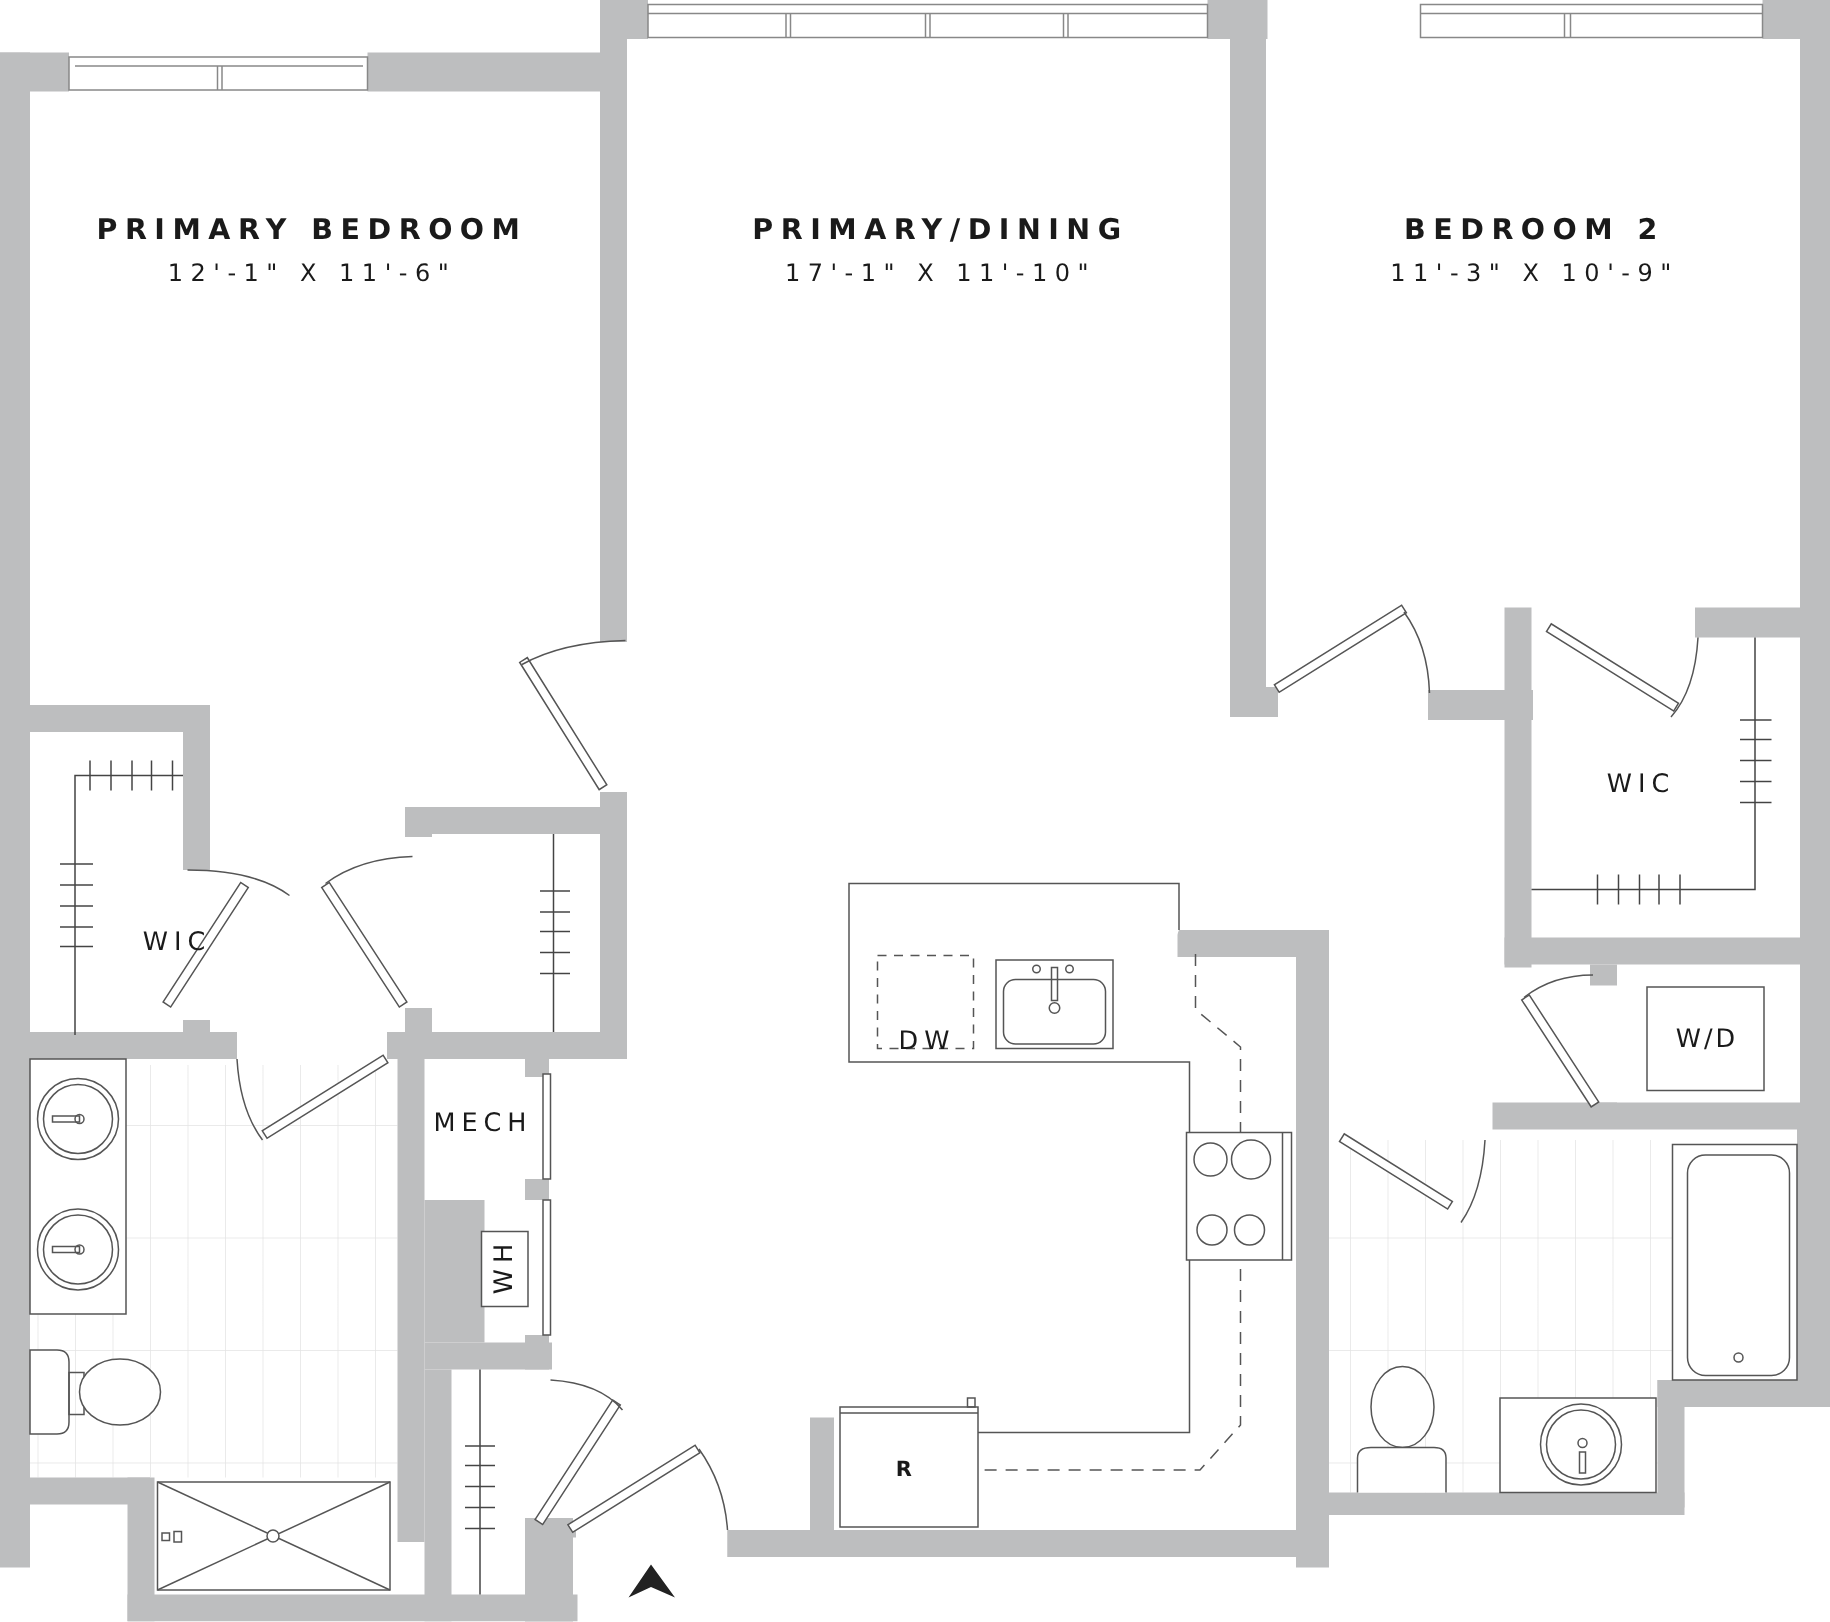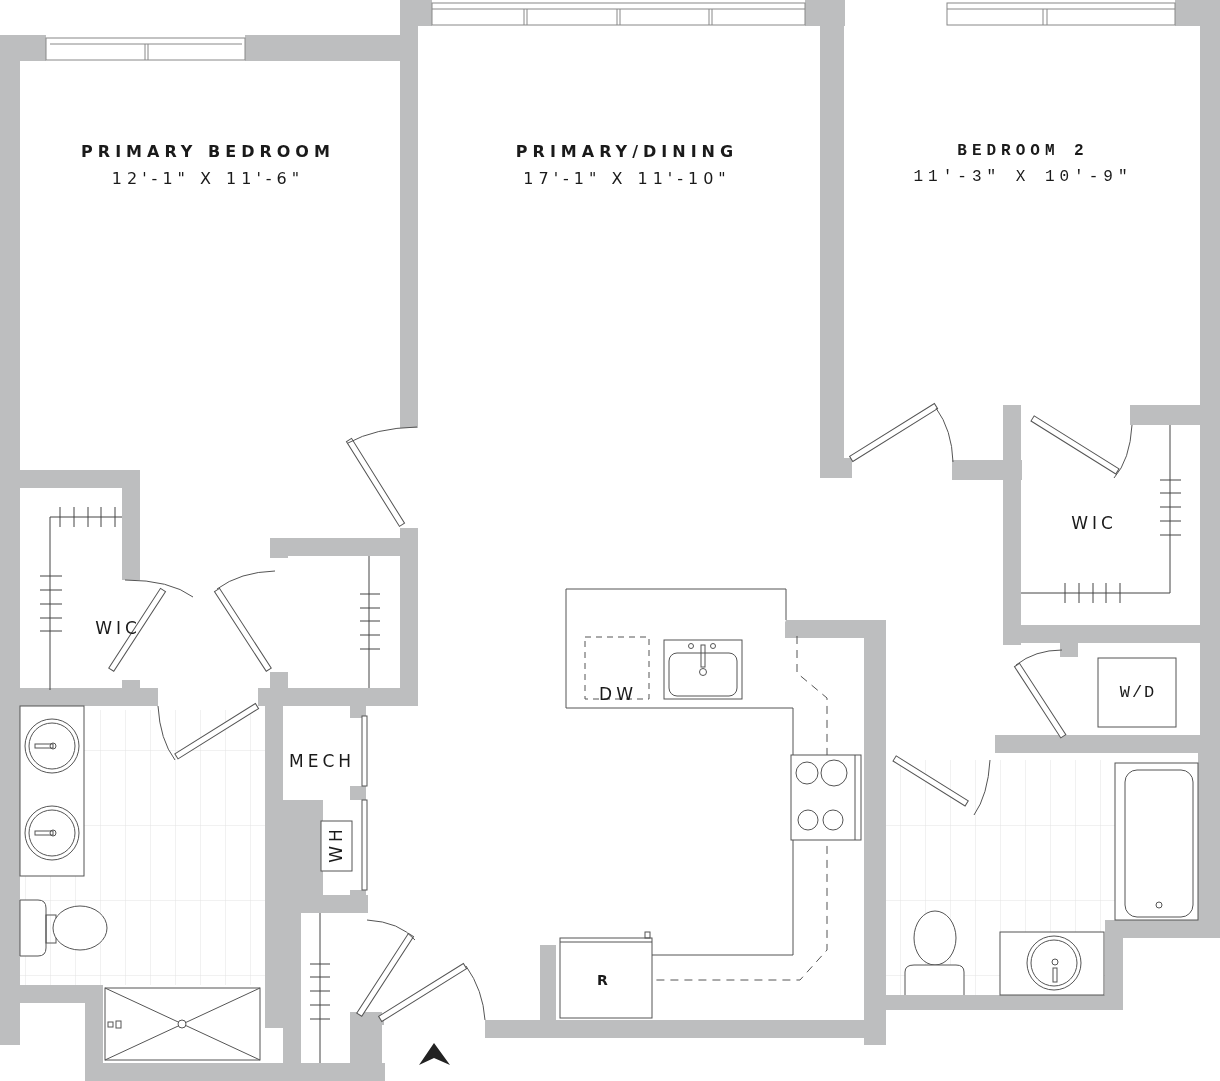--- a/index.html
+++ b/index.html
@@ -1,19 +1,19 @@
 <!DOCTYPE html>
 <html><head>
 <meta charset="utf-8">
 <style>
   html, body { margin: 0; padding: 0; background: #ffffff; }
   body { width: 1220px; height: 1081px; position: relative; overflow: hidden; font-family: "DejaVu Sans", sans-serif; }
   #plan { position: absolute; left: 0; top: 0; width: 1220px; height: 1081px; }
   .lbl { position: absolute; text-align: center; color: #1a1a1a; font-family: "DejaVu Sans", sans-serif; white-space: nowrap; transform: translateX(-50%); }
-  .room-name { font-weight: bold; font-size: 16px; letter-spacing: 5px; }
+  .room-name { font-weight: bold; font-size: 19px; letter-spacing: 5px; }
   .room-dim { font-size: 16px; letter-spacing: 5px; margin-top: 8px; }
   .small { font-size: 17px; letter-spacing: 4px; }
   .tiny { font-size: 14px; font-weight: bold; letter-spacing: 1px; }
 </style>
 </head>
 <body>
 
 <svg id="plan" viewBox="0 0 1220 1081" xmlns="http://www.w3.org/2000/svg">
   <defs>
     <pattern id="tiles" x="0" y="0" width="38" height="76" patternUnits="userSpaceOnUse">
@@ -254,24 +254,24 @@
 </svg>
 
 <div class="lbl" style="left:208px; top:142px;">
   <div class="room-name">PRIMARY BEDROOM</div>
   <div class="room-dim">12'-1" X 11'-6"</div>
 </div>
 <div class="lbl" style="left:627px; top:142px;">
   <div class="room-name">PRIMARY/DINING</div>
   <div class="room-dim">17'-1" X 11'-10"</div>
 </div>
-<div class="lbl" style="left:1023px; top:142px;font-family:Liberation Mono, monospace;">
+<div class="lbl" style="left:1023px; top:142px;">
   <div class="room-name">BEDROOM 2</div>
   <div class="room-dim">11'-3" X 10'-9"</div>
 </div>
 
 <div class="lbl small" style="left:118px; top:618px;">WIC</div>
 <div class="lbl small" style="left:1094px; top:513px;">WIC</div>
-<div class="lbl small" style="left:322px; top:739px;margin-top:12px;">MECH</div>
+<div class="lbl small" style="left:322px; top:739px;">MECH</div>
 <div class="lbl small" style="left:336px; top:834px; transform: translateX(-50%) rotate(-90deg);">WH</div>
 <div class="lbl small" style="left:618px; top:684px;">DW</div>
-<div class="lbl small" style="left:1138px; top:683px; letter-spacing:2px;font-family:Liberation Mono, monospace;">W/D</div>
+<div class="lbl small" style="left:1138px; top:683px; letter-spacing:2px;">W/D</div>
 <div class="lbl tiny" style="left:603px; top:972px;">R</div>
 
 </body></html>

